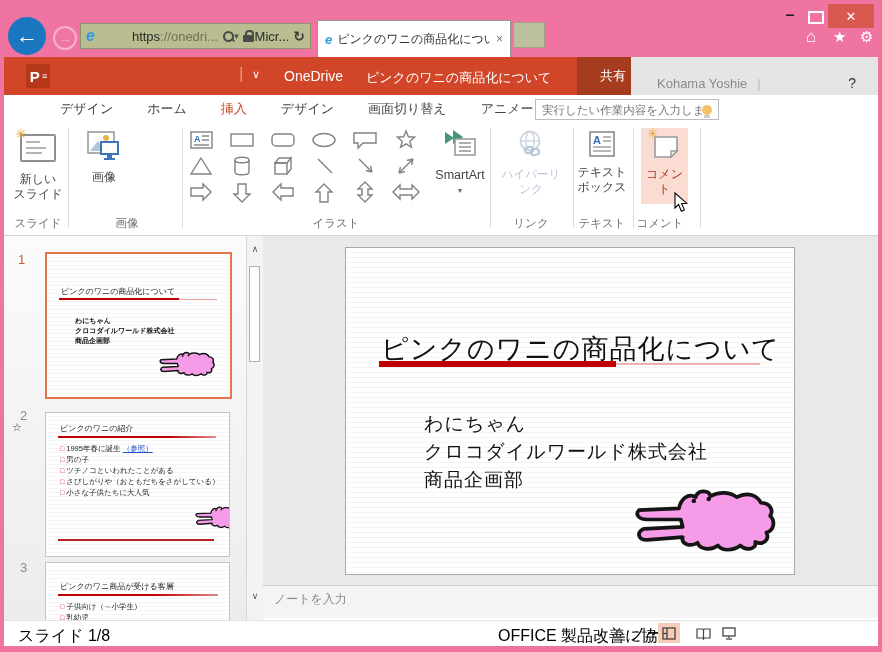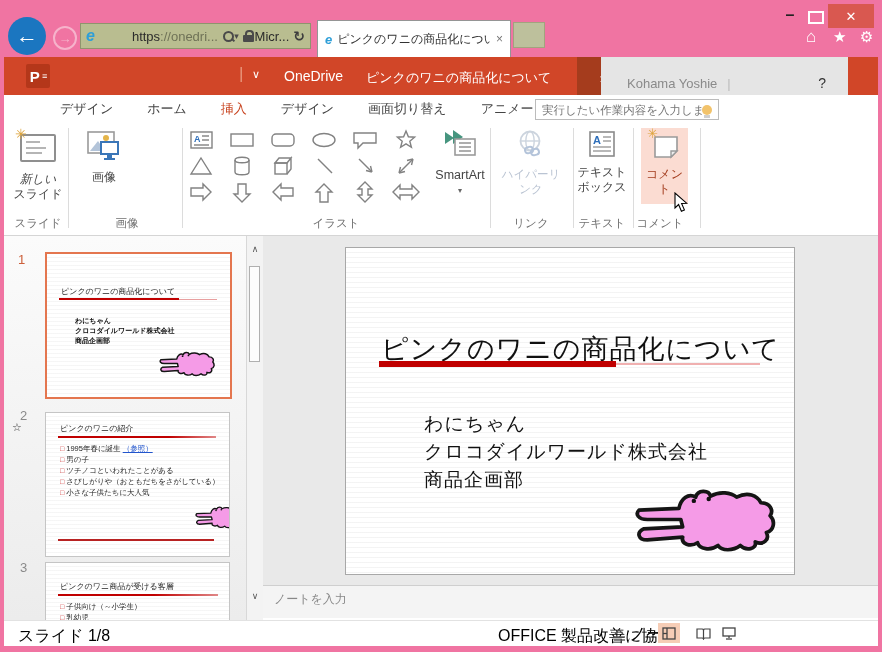--- a/index.html
+++ b/index.html
@@ -44,21 +44,21 @@
     display:flex;align-items:center;justify-content:center;gap:2px;}
   .ppt-logo b{font-size:15px;}
   .ppt-logo i{font-style:normal;font-size:9px;letter-spacing:-1px;}
   .app-name{left:60px;top:64px;color:#fff;font-size:19px;font-weight:400;}
   .hdr-sep{left:239px;top:64px;color:#e8977d;font-size:17px;}
   .hdr-chevron{left:252px;top:68px;color:#fff;font-size:11px;}
   .hdr-onedrive{left:284px;top:68px;color:#fff;font-size:14px;}
   .hdr-doc{left:366px;top:69px;color:#fff;font-size:13px;}
   .share-btn{left:577px;top:57px;width:72px;height:38px;background:#a53c1d;color:#fff;font-size:13px;
     display:flex;align-items:center;justify-content:center;}
-  .user-area{left:601px;top:57px;width:247px;height:52px;background:#e5e5e5;display:flex;align-items:center;font-size:13px;}
+  .user-area{left:631px;top:57px;width:247px;height:52px;background:#e5e5e5;display:flex;align-items:center;font-size:13px;}
   .user-name{color:#8a8a8a;margin-left:26px;}
   .user-sep{color:#bbb;margin:0 10px;}
   .signout{color:#333;}
   .hdr-help{color:#333;margin-left:auto;margin-right:22px;font-size:14px;}
 
   
   .tabrow{left:0;top:95px;width:882px;height:28px;background:#fff;display:flex;align-items:center;font-size:13px;color:#444;}
   .tabrow .rtab{margin-left:34px;white-space:nowrap;}
   .tabrow .rtab:first-child{margin-left:60px;}
   .rtab.active{color:#c8431f;}
@@ -203,21 +203,21 @@
   <div class="abs rdiv" style="left:633px;"></div>
   <div class="abs rdiv" style="left:700px;"></div>
 
   <div class="abs rbtn" style="left:12px;top:130px;width:52px;">
     <span class="nslide-icon">
       <span class="spark">✳</span>
       <span class="l1"></span>
         <span class="l2"></span>
         <span class="l3"></span>
     </span>
-    <span style="margin-top:10px;font-style:italic;">新しい</span>
+    <span style="margin-top:10px;">新しい</span>
     <span>スライド</span>
   </div>
   <div class="abs grp-label" style="left:10px;width:56px;">スライド</div>
 
   <div class="abs rbtn" style="left:80px;top:130px;width:48px;">
     <svg width="36" height="32" viewBox="0 0 36 32">
       <rect x="2" y="2" width="26" height="21" fill="#fff" stroke="#9a9a9a" stroke-width="1.6"></rect>
       <circle cx="20" cy="8" r="3" fill="#e4b449"></circle>
       <path d="M4,21 L12,11 L19,21 Z" fill="#b3c4d9"></path>
       <rect x="15" y="12" width="17" height="12" fill="#fff" stroke="#3a76b8" stroke-width="2"></rect>

